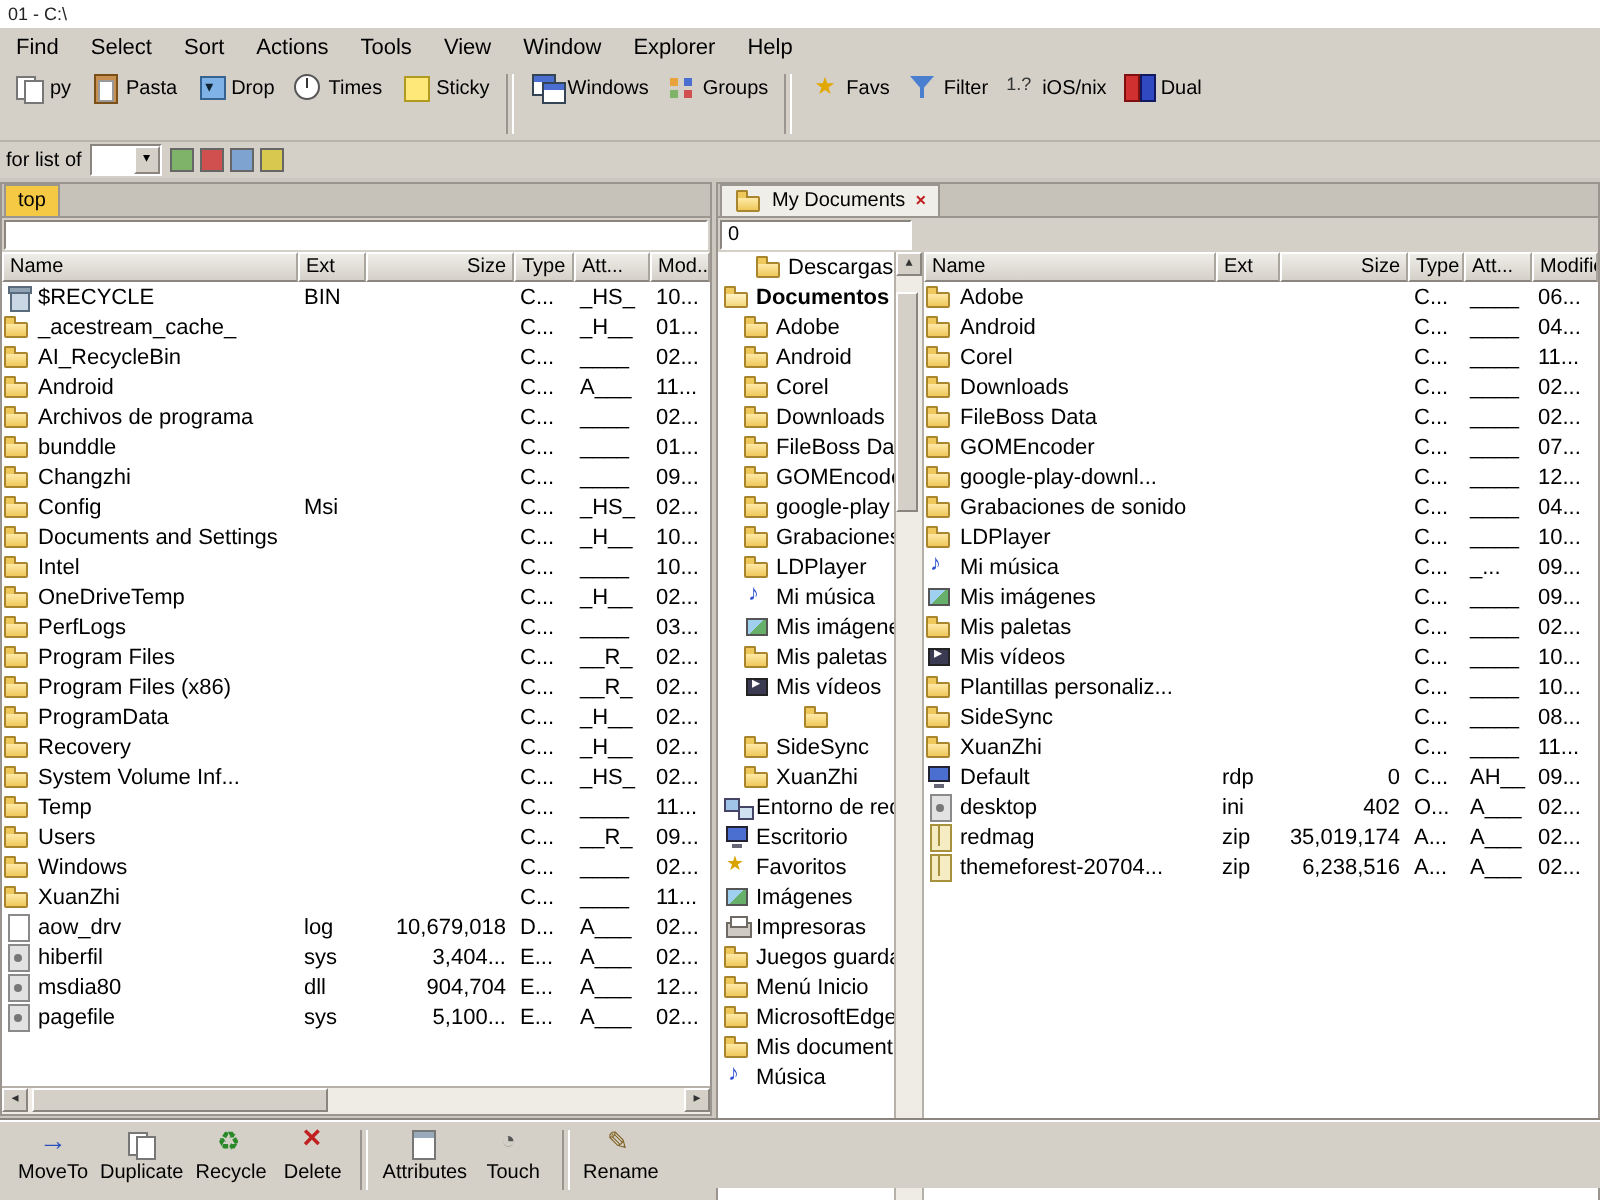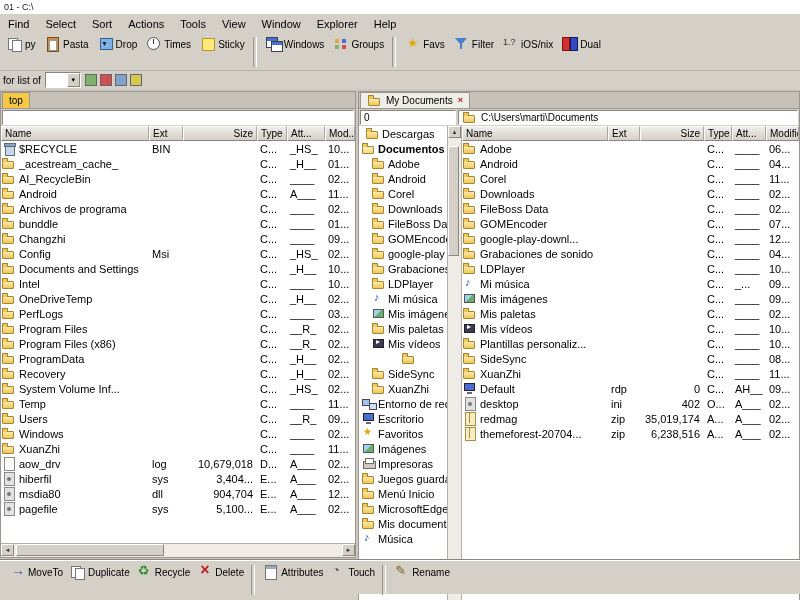--- a/index.html
+++ b/index.html
@@ -121,21 +121,21 @@
   .sb-btn{width:13px;height:12px;flex:none;background:#d4d0c8;border:1px solid;border-color:#fff #8a867f #8a867f #fff;
           font-size:7px;line-height:10px;text-align:center;box-sizing:border-box;color:#333}
   .sb-track{flex:1;position:relative}
   .sb-thumb{position:absolute;background:#d4d0c8;border:1px solid;border-color:#fff #8a867f #8a867f #fff;box-sizing:border-box}
   .h-thumb{top:0;height:12px;left:2px;width:45%}
   .v-thumb{left:0;width:11px;top:8px;height:110px}
   
   .bottombar{position:absolute;left:0;top:560px;width:800px;height:34px;background:#d4d0c8;
              border-top:1px solid #fff;box-shadow:0 -1px 0 #8a867f;display:flex;align-items:flex-start;
              padding:2px 0 0 6px;box-sizing:border-box}
-  .bb-btn{display:flex;align-items:center;padding:1px 3px;gap:1px;min-width:34px}
+  .bb-btn{display:flex;flex-direction:column;align-items:center;padding:1px 3px;gap:1px;min-width:34px}
   .bb-label{font-size:10px;white-space:nowrap}
 </style>
 </head>
 <body>
 
 <div class="titlebar">
   <span>01 - C:\</span>
 </div>
 
 <div class="menubar">
@@ -474,29 +474,25 @@
       <span class="tab">
         <span class="fic folder-icon"></span>
         <span>My Documents</span>
         <span class="tab-close">×</span>
       </span>
     </div>
     <div class="pathrow">
       <span class="pathbox treecount">
           <span>0</span>
         </span>
-      <span class="pathbox">
-        <span class="fic folder-icon"></span>
-        <span>C:\Users\marti\Documents</span>
-      </span>
     </div>
     <div class="content">
       <div class="tree">
         <div class="tree-items" id="tree-items">
-            <div class="titem" style="padding-left: 6px;">
+            <div class="titem" style="padding-left: 18px;">
               <span class="fic folder-icon"></span>
               <span class="tlabel">Descargas</span>
             </div>
             <div class="titem sel" style="padding-left: 2px;">
               <span class="fic open-folder-icon"></span>
               <span class="tlabel">Documentos</span>
             </div>
             <div class="titem" style="padding-left: 12px;">
               <span class="fic folder-icon"></span>
               <span class="tlabel">Adobe</span>

